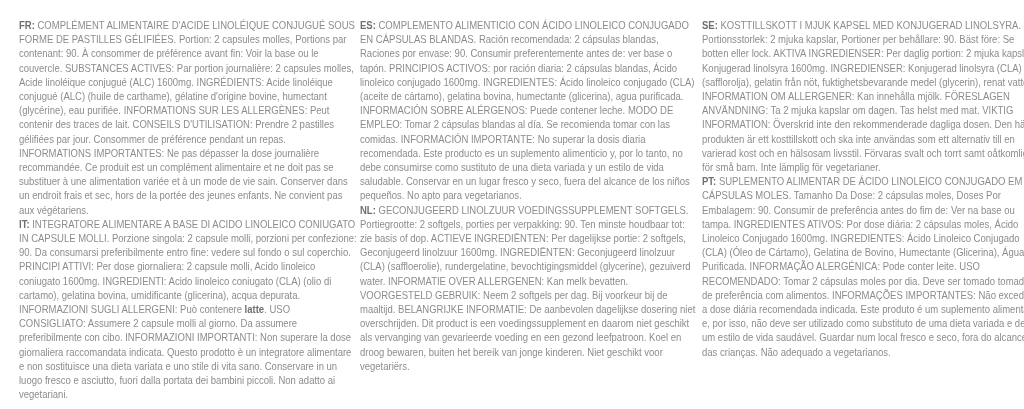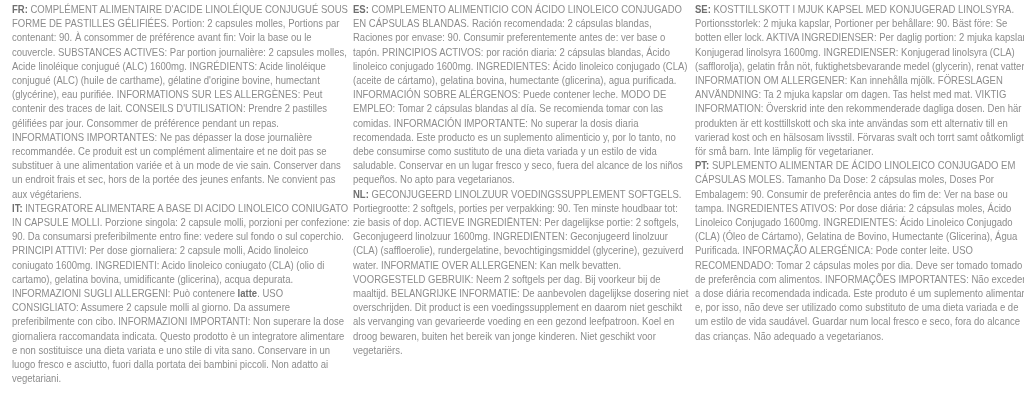--- a/index.html
+++ b/index.html
@@ -13,22 +13,23 @@
     height: 409px;
     background: #ffffff;
     overflow: hidden;
     display: grid;
     grid-template-columns: 341.3px 341.3px 341.4px;
     box-sizing: border-box;
     padding-top: 2px;
   }
   .column {
     box-sizing: border-box;
-    padding-left: 12px;
+    padding-left: 19px;
     overflow: visible;
+    margin-top: 16px;
   }
   .col-inner {
     width: 412px;               
     transform: scaleX(0.82);    
     transform-origin: left top;
     font-family: "Liberation Sans", sans-serif;
     font-size: 11.6px;
     line-height: 14.2px;
     color: #8c8c8c;
     letter-spacing: 0px;

